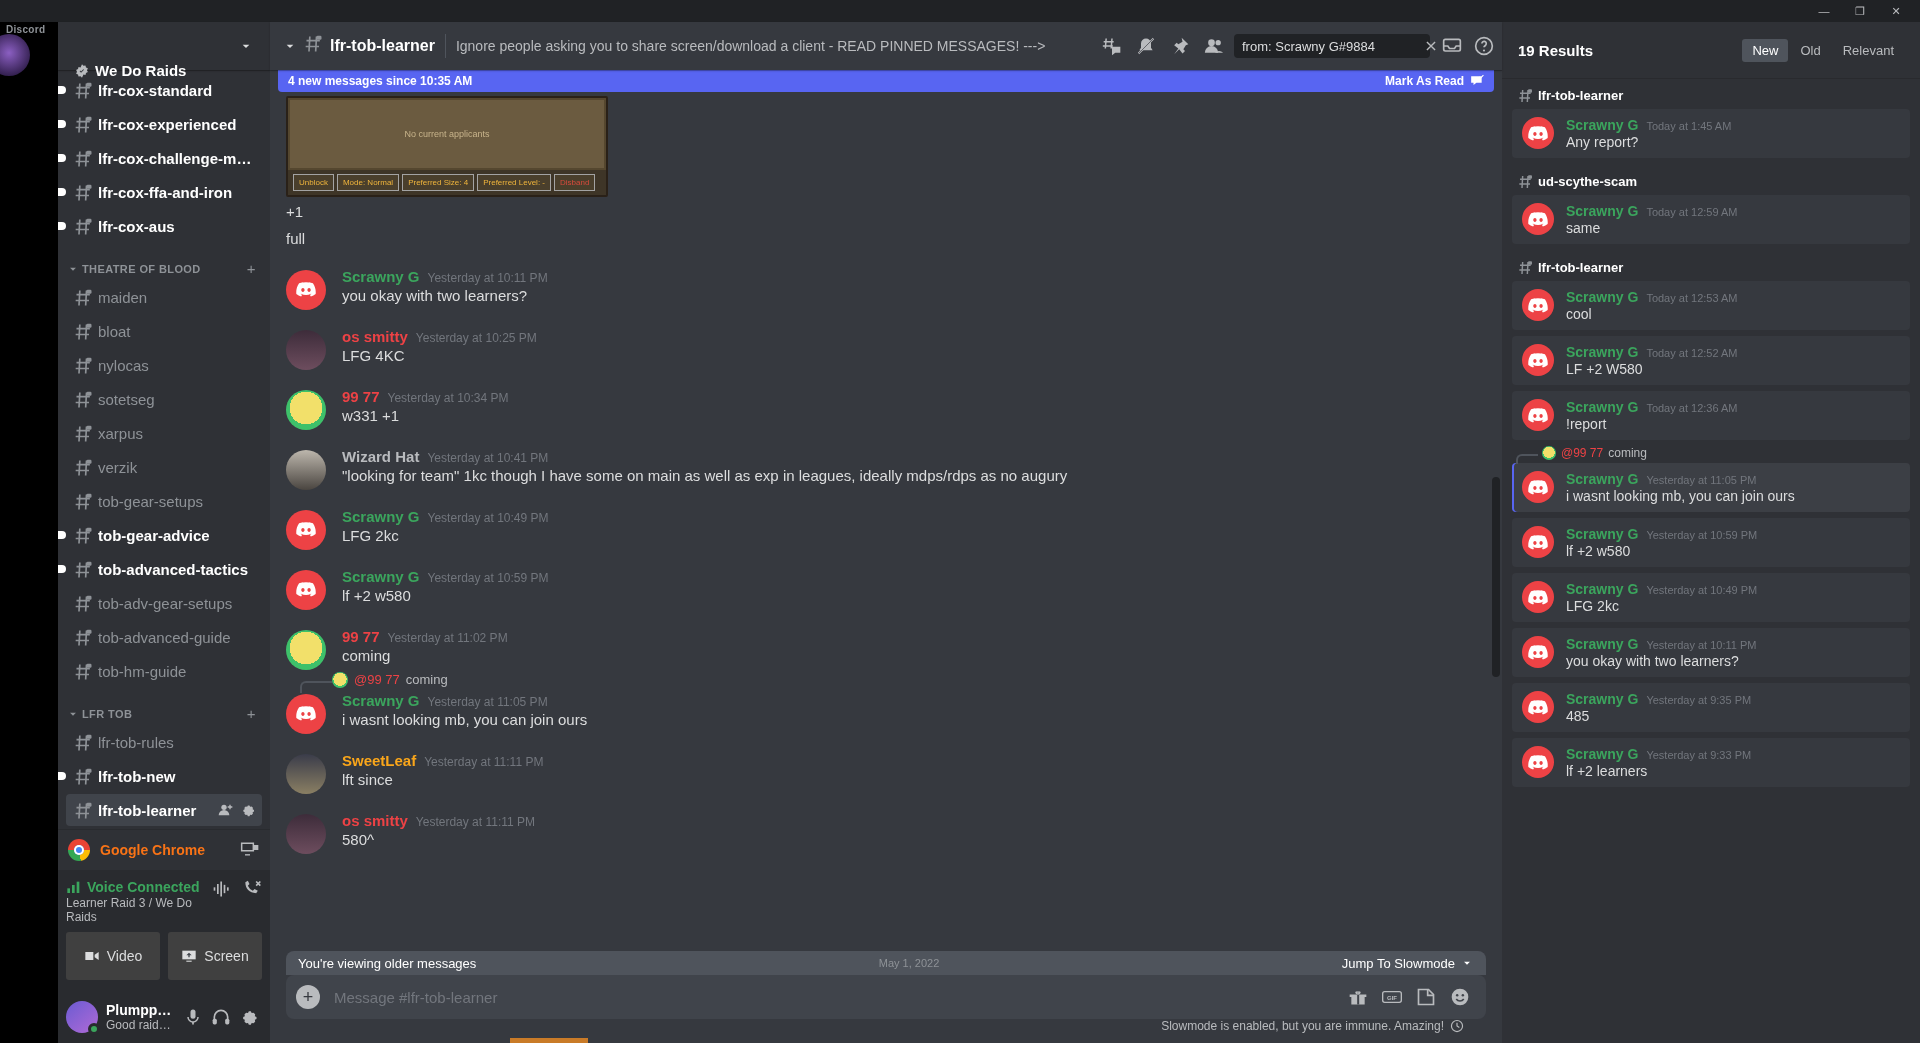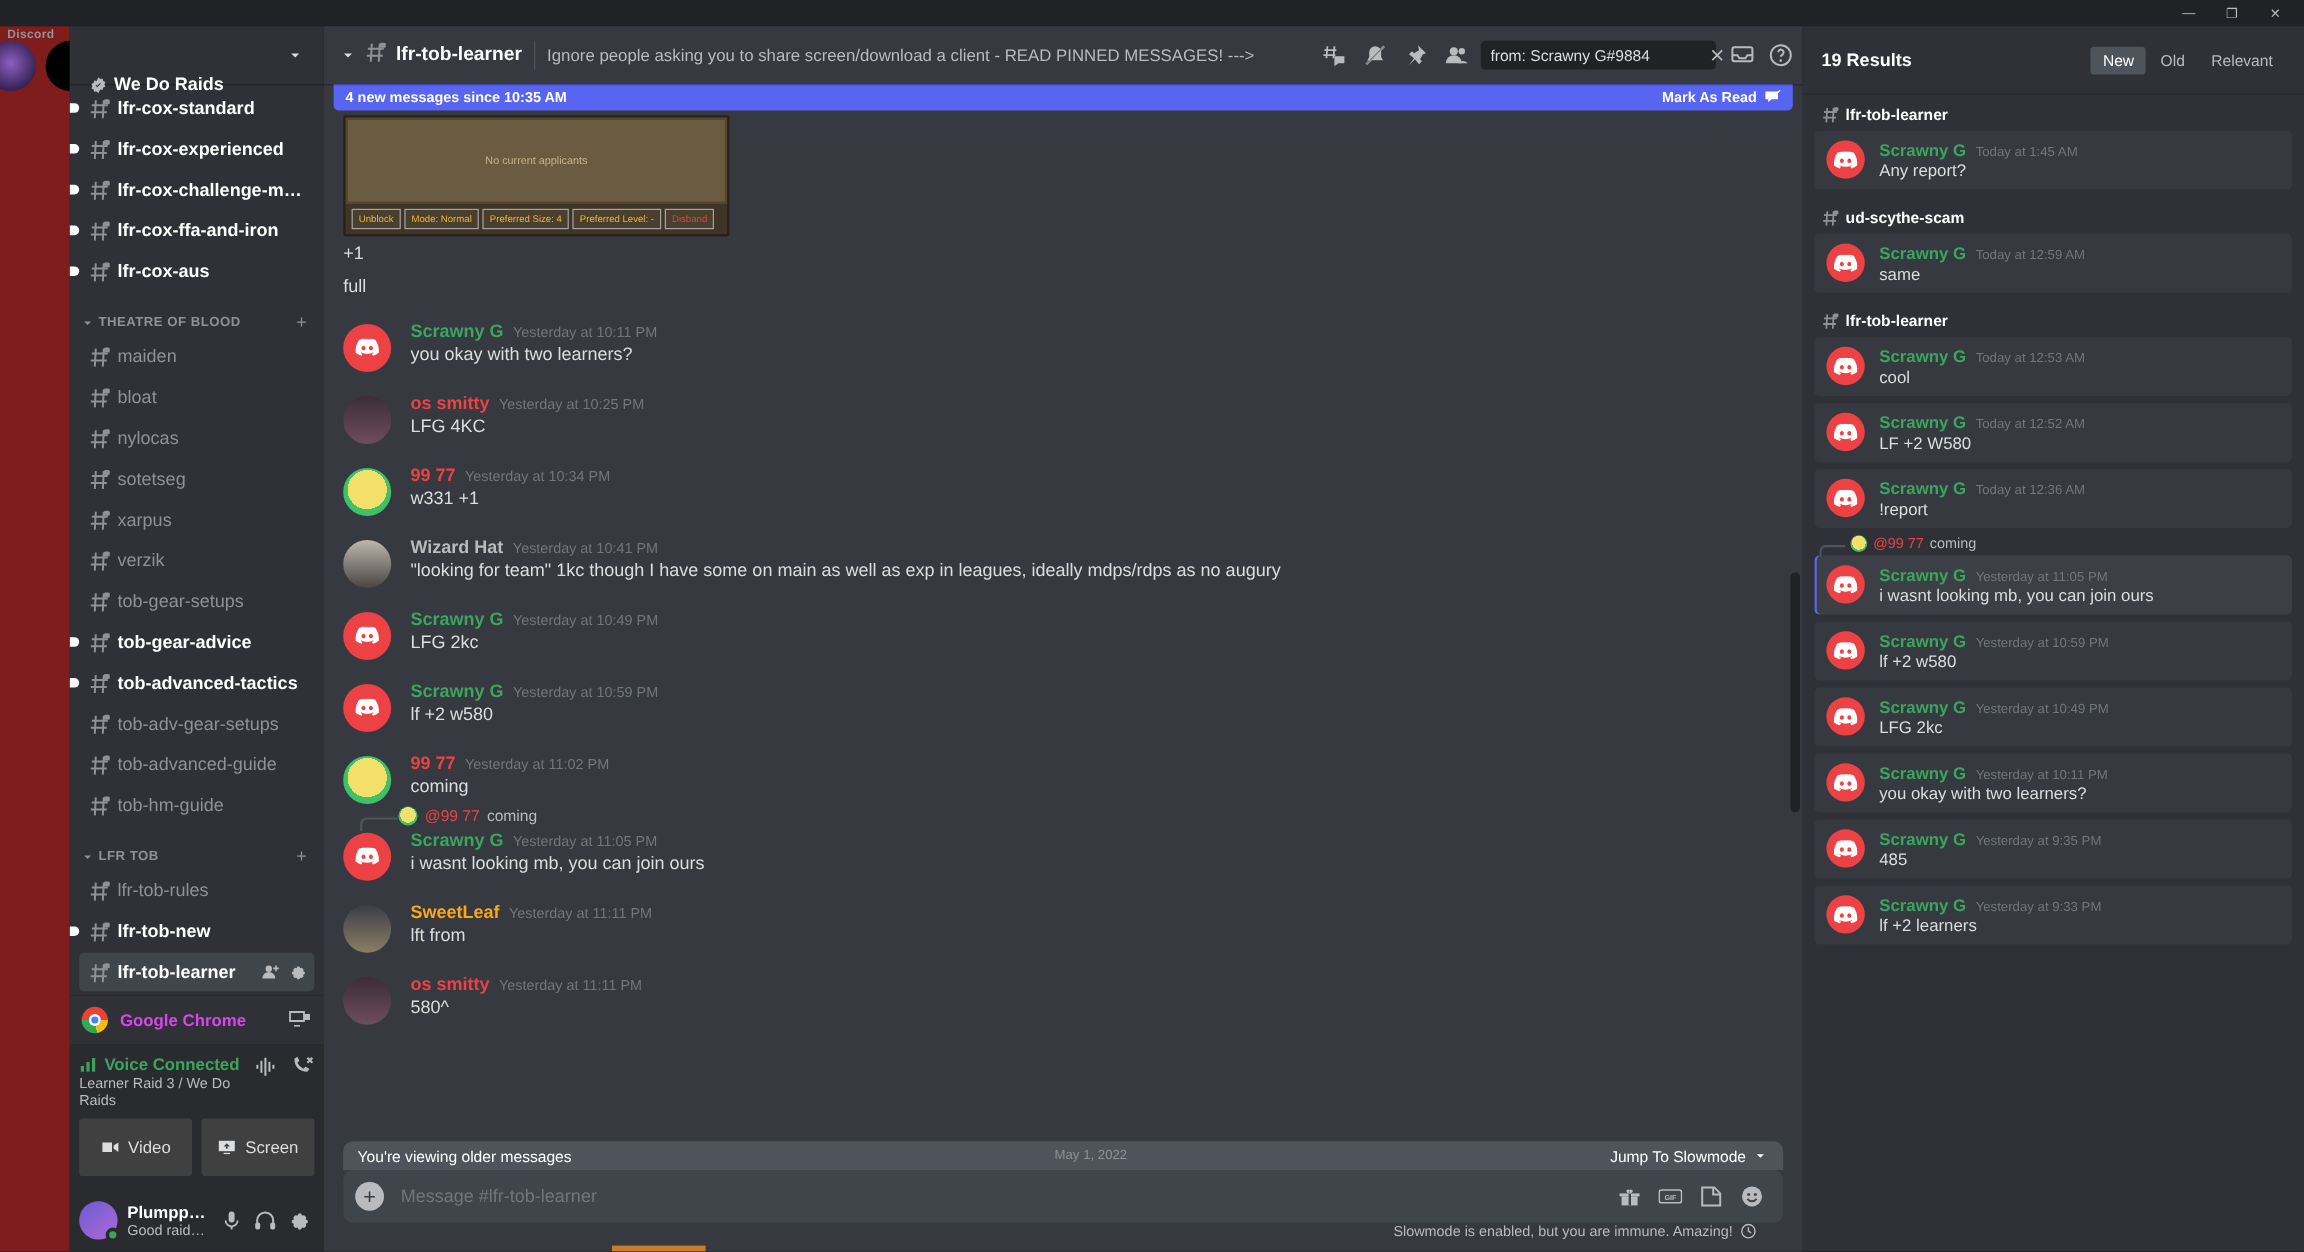--- a/index.html
+++ b/index.html
@@ -10,21 +10,21 @@
 
   
   .titlebar { height:22px; background:#202225; display:flex; align-items:center;
     justify-content:flex-end; padding-right:6px; flex:0 0 22px; }
   .win-btn { width:36px; height:22px; display:flex; align-items:center; justify-content:center;
     color:#b9bbbe; font-size:11px; }
 
   .body { flex:1; display:flex; min-height:0; }
 
   
-  .rail { width:58px; background:#7f1d1d; display:flex; flex-direction:column;
+  .rail { width:58px; background:#000000; display:flex; flex-direction:column;
     align-items:center; padding-top:4px; gap:8px; overflow:hidden; position:relative; }
   .rail-label { color:#8e9297; font-size:10px; font-weight:bold; letter-spacing:.3px;
     position:absolute; top:2px; left:6px; }
   .guild { width:42px; height:42px; border-radius:50%; background:#36393f; position:relative;
     display:flex; align-items:center; justify-content:center; color:#dcddde; font-size:13px;
     font-weight:600; flex:0 0 42px; overflow:hidden; }
   .guild.first { margin-top:16px; }
   .guild .badge { position:absolute; right:-2px; bottom:-2px; background:#ed4245; color:#fff;
     font-size:10px; font-weight:700; border-radius:9px; padding:1px 5px; border:3px solid #202225; }
   .rail-sep { width:32px; height:2px; background:#36393f; border-radius:1px; flex:0 0 2px; }
@@ -71,21 +71,21 @@
   .chan .hash { flex:0 0 18px; width:18px; height:18px; color:#8e9297; position:relative; }
   .chan.unread .hash, .chan.active .hash { color:#8e9297; }
   .chan .lbl { overflow:hidden; white-space:nowrap; text-overflow:ellipsis; flex:1; }
   .chan .dot { position:absolute; left:-8px; width:8px; height:8px; background:#fff;
     border-radius:0 4px 4px 0; }
   .chan .acts { display:flex; gap:6px; color:#b9bbbe; align-items:center; }
 
   
   .panel-sep { height:1px; background:#292b2f; }
   .game-row { height:40px; display:flex; align-items:center; gap:10px; padding:0 10px;
-    background:#2f3136; color:#d946ef; font-size:14px; font-weight:600; }
+    background:#2f3136; color:#f97316; font-size:14px; font-weight:600; }
   .chrome-ico { width:22px; height:22px; border-radius:50%; position:relative;
     background:conic-gradient(from -30deg,#ea4335 0 120deg,#fbbc05 120deg 200deg,#34a853 200deg 300deg,#ea4335 300deg 360deg); }
   .chrome-ico:after { content:""; position:absolute; inset:6px; border-radius:50%; background:#4285f4;
     box-shadow:0 0 0 2px #fff inset; }
   .voice { background:#292b2f; padding:8px 8px 10px 8px; }
   .voice-top { display:flex; align-items:flex-start; justify-content:space-between; }
   .voice-title { color:#3ba55d; font-size:14px; font-weight:700; display:flex; align-items:center; gap:5px; }
   .voice-sub { color:#b9bbbe; font-size:12px; margin-top:1px; }
   .voice-icons { display:flex; gap:10px; color:#b9bbbe; align-items:center; }
   .voice-btns { display:flex; gap:8px; margin-top:8px; }
@@ -825,21 +825,21 @@
                 <div class="mtext">i wasnt looking mb, you can join ours</div>
               </div>
             </div>
             <div class="msg">
               <span class="av sweet"></span>
               <div class="mbody">
                 <div class="mhead">
                   <span class="uname yellow">SweetLeaf</span>
                   <span class="ts">Yesterday at 11:11 PM</span>
                 </div>
-                <div class="mtext">lft from</div>
+                <div class="mtext">lft since</div>
               </div>
             </div>
             <div class="msg">
               <span class="av smitty"></span>
               <div class="mbody">
                 <div class="mhead">
                   <span class="uname red">os smitty</span>
                   <span class="ts">Yesterday at 11:11 PM</span>
                 </div>
                 <div class="mtext">580^</div>

